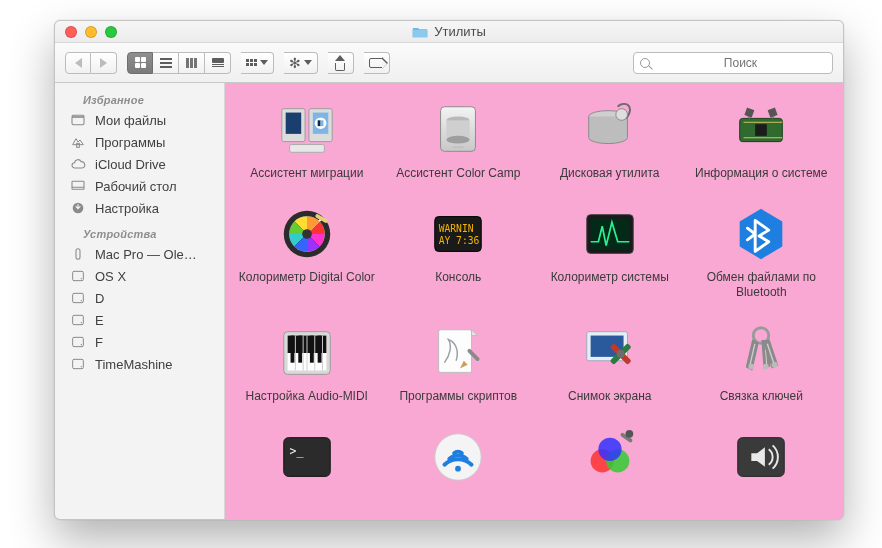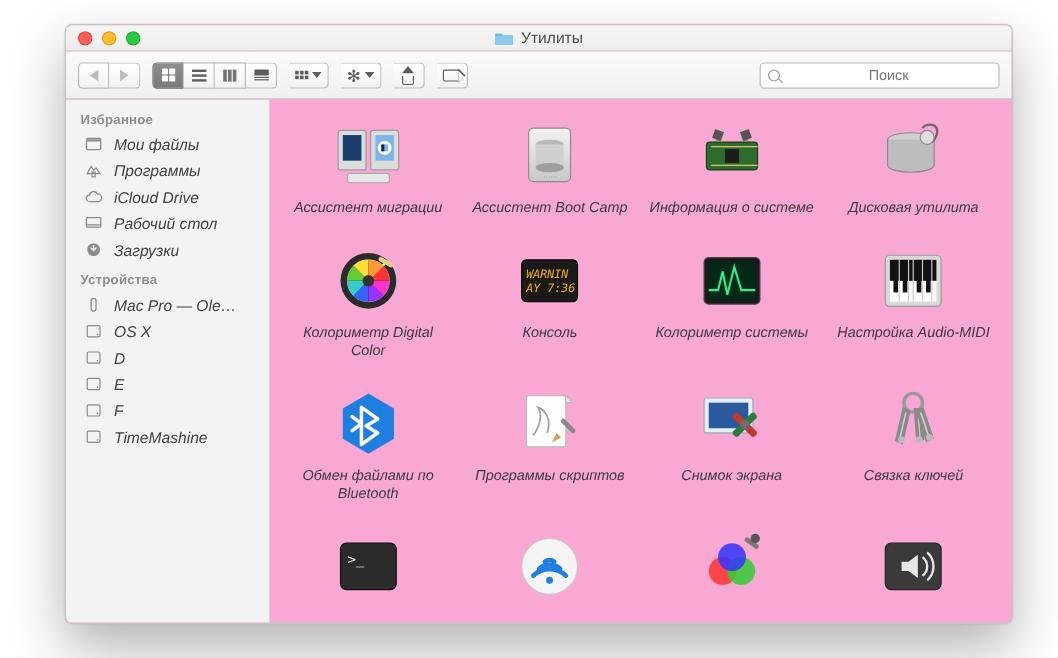--- a/index.html
+++ b/index.html
@@ -71,37 +71,36 @@
   .sidebar {
     width: 170px;
     background:#f4f3f4;
     border-right:1px solid #d7d7d7;
     padding: 8px 0;
     font-size:13px; color:#4c4c4c;
     overflow:hidden;
   }
   .sb-head {
     font-size:11px; color:#8e8e8e; font-weight:600;
-    padding: 3px 12px 3px 12px; letter-spacing:0.2px;
+    padding: 3px 12px 3px 28px; letter-spacing:0.2px;font-style:italic;
   }
   .sb-item {
     display:flex; align-items:center; gap:8px;
     padding: 3px 10px 3px 14px;
     color:#414141;
     white-space:nowrap; overflow:hidden; text-overflow:ellipsis;
   }
   .sb-icon { width:18px; height:16px; display:flex; align-items:center; justify-content:center; color:#7a7a7a; flex-shrink:0; }
-  .sb-item span.lbl { overflow:hidden; text-overflow:ellipsis;font-style:italic; }
+  .sb-item span.lbl { overflow:hidden; text-overflow:ellipsis; }
   .pane {
     flex:1; overflow:auto; padding: 16px 10px 10px 10px;
   }
   .grid {
     display:grid; grid-template-columns: repeat(4, 1fr);
     gap: 22px 8px;
-    font-style: italic;
   }
   .app {
     display:flex; flex-direction:column; align-items:center;
     gap:5px; cursor:default;
   }
   .app .ic { width:62px; height:62px; display:flex; align-items:center; justify-content:center; }
   .app .cap { font-size:12px; color:#3a3a3a; text-align:center; line-height:1.25; max-width:140px; }
   .tri-right { width:0;height:0;border-top:5px solid transparent;border-bottom:5px solid transparent;border-left:7px solid currentColor; display:inline-block;}
   .tri-left  { width:0;height:0;border-top:5px solid transparent;border-bottom:5px solid transparent;border-right:7px solid currentColor; display:inline-block;}
   .caret-down{ width:0;height:0;border-left:4px solid transparent;border-right:4px solid transparent;border-top:5px solid currentColor; display:inline-block; margin-left:3px;}
@@ -280,21 +279,21 @@
         </span>
         <span class="lbl">Рабочий стол</span>
       </div>
       <div class="sb-item">
         <span class="sb-icon">
           <svg viewBox="0 0 24 24">
               <circle cx="12" cy="12" r="8" fill="#8a8a8a"></circle>
               <path d="M12 7v6m0 0l-3-3m3 3l3-3" stroke="#f4f3f4" stroke-width="1.8" fill="none" stroke-linecap="round"></path>
             </svg>
         </span>
-        <span class="lbl">Загрузки</span>
+        <span class="lbl">Настройка</span>
       </div>
 
       <div style="height:6px"></div>
       <div class="sb-head">Устройства</div>
 
       <div class="sb-item">
         <span class="sb-icon">
           <svg viewBox="0 0 24 24">
               <rect x="9" y="4" width="6" height="16" rx="3" fill="none" stroke="#8a8a8a" stroke-width="1.6"></rect>
             </svg>
@@ -376,49 +375,49 @@
                     <stop offset="0" stop-color="#f3f3f3"></stop>
                     <stop offset="1" stop-color="#c8c8c8"></stop>
                   </linearGradient>
                 </defs>
                 <ellipse cx="32" cy="22" rx="12" ry="4" fill="#b9b9b9"></ellipse>
                 <rect x="20" y="22" width="24" height="20" fill="#cfcfcf"></rect>
                 <ellipse cx="32" cy="42" rx="12" ry="4" fill="#9e9e9e"></ellipse>
                 <text x="32" y="52" font-size="6" text-anchor="middle" fill="#888">⋯⋯</text>
               </svg>
           </div>
-          <div class="cap">Ассистент Boot Camp</div>
+          <div class="cap">Ассистент Color Camp</div>
+        </div>
+
+        <div class="app">
+          <div class="ic">
+            <svg viewBox="0 0 64 64">
+                <ellipse cx="30" cy="18" rx="20" ry="6" fill="#cfcfcf" stroke="#8a8a8a"></ellipse>
+                <path d="M10 18v22c0 3 9 6 20 6s20-3 20-6V18" fill="#bdbdbd" stroke="#8a8a8a"></path>
+                <path d="M40 8c3-4 10-4 12 0s-1 10-4 12" fill="none" stroke="#6a6a6a" stroke-width="2"></path>
+                <circle cx="44" cy="16" r="6" fill="#dedede" stroke="#888"></circle>
+              </svg>
+          </div>
+          <div class="cap">Дисковая утилита</div>
         </div>
 
         <div class="app">
           <div class="ic">
             <svg viewBox="0 0 64 64">
                 <rect x="10" y="20" width="44" height="24" rx="3" fill="#2f6a2f" stroke="#164016"></rect>
                 <line x1="14" y1="24" x2="54" y2="24" stroke="#d9c46a" stroke-width="1"></line>
                 <line x1="14" y1="40" x2="54" y2="40" stroke="#d9c46a" stroke-width="1"></line>
                 <rect x="26" y="26" width="12" height="12" fill="#1c1c1c"></rect>
                 <circle cx="20" cy="18" r="2" fill="#888"></circle>
                 <circle cx="44" cy="18" r="2" fill="#888"></circle>
                 <rect x="16" y="10" width="8" height="8" fill="#555" transform="rotate(20 20 14)"></rect>
                 <rect x="40" y="10" width="8" height="8" fill="#555" transform="rotate(-20 44 14)"></rect>
               </svg>
           </div>
           <div class="cap">Информация о системе</div>
-        </div>
-
-        <div class="app">
-          <div class="ic">
-            <svg viewBox="0 0 64 64">
-                <ellipse cx="30" cy="18" rx="20" ry="6" fill="#cfcfcf" stroke="#8a8a8a"></ellipse>
-                <path d="M10 18v22c0 3 9 6 20 6s20-3 20-6V18" fill="#bdbdbd" stroke="#8a8a8a"></path>
-                <path d="M40 8c3-4 10-4 12 0s-1 10-4 12" fill="none" stroke="#6a6a6a" stroke-width="2"></path>
-                <circle cx="44" cy="16" r="6" fill="#dedede" stroke="#888"></circle>
-              </svg>
-          </div>
-          <div class="cap">Дисковая утилита</div>
         </div>
 
         <div class="app">
           <div class="ic">
             <svg viewBox="0 0 64 64">
                 <circle cx="32" cy="32" r="24" fill="#2b2b2b"></circle>
                 <circle cx="32" cy="32" r="18" fill="conic-gradient(red,orange,yellow,green,cyan,blue,magenta,red)"></circle>
               <circle cx="32" cy="32" r="18" fill="none" stroke="#fff" stroke-width="0.6"></circle>
               <g transform="rotate(-20 32 32)">
                 <path d="M32 32 L52 22" stroke="#fff" stroke-width="2"></path>
@@ -454,20 +453,30 @@
 
         <div class="app">
           <div class="ic">
             <svg viewBox="0 0 64 64">
                 <rect x="8" y="12" width="48" height="40" rx="4" fill="#1a1a1a" stroke="#444"></rect>
                 <rect x="12" y="16" width="40" height="32" fill="#032a18"></rect>
                 <polyline points="12,40 20,40 24,24 28,44 34,20 40,40 52,40" fill="none" stroke="#2bf08f" stroke-width="1.8"></polyline>
               </svg>
           </div>
           <div class="cap">Колориметр системы</div>
+        </div>
+
+        <div class="app">
+          <div class="ic">
+            <svg viewBox="0 0 64 64">
+                <path d="M32 6l22 13v26L32 58 10 45V19z" fill="#1f7fe0"></path>
+                <path d="M26 18l14 10-10 6 10 6-14 10V18z M26 32l-8-6m8 6l-8 6" stroke="#fff" stroke-width="3" fill="none" stroke-linejoin="round" stroke-linecap="round"></path>
+              </svg>
+          </div>
+          <div class="cap">Обмен файлами по Bluetooth</div>
         </div>
 
         <div class="app">
           <div class="ic">
             <svg viewBox="0 0 64 64">
                 <rect x="8" y="10" width="48" height="44" rx="4" fill="#d9d9d9" stroke="#999"></rect>
                 <rect x="12" y="14" width="40" height="36" fill="#fff"></rect>
                 <g fill="#111">
                   <rect x="12" y="14" width="40" height="18"></rect>
                   <rect x="15" y="14" width="4" height="28"></rect>
@@ -483,30 +492,20 @@
                   <line x1="48" y1="14" x2="48" y2="50"></line>
                 </g>
               </svg>
           </div>
           <div class="cap">Настройка Audio-MIDI</div>
         </div>
 
         <div class="app">
           <div class="ic">
             <svg viewBox="0 0 64 64">
-                <path d="M32 6l22 13v26L32 58 10 45V19z" fill="#1f7fe0"></path>
-                <path d="M26 18l14 10-10 6 10 6-14 10V18z M26 32l-8-6m8 6l-8 6" stroke="#fff" stroke-width="3" fill="none" stroke-linejoin="round" stroke-linecap="round"></path>
-              </svg>
-          </div>
-          <div class="cap">Обмен файлами по Bluetooth</div>
-        </div>
-
-        <div class="app">
-          <div class="ic">
-            <svg viewBox="0 0 64 64">
                 <rect x="12" y="8" width="34" height="44" rx="2" fill="#fdfdfd" stroke="#bbb"></rect>
                 <path d="M46 8l6 6h-6z" fill="#e6e6e6" stroke="#bbb"></path>
                 <path d="M18 42c6-8 8-18 4-24 6 2 12 10 8 22" fill="none" stroke="#9aa0a6" stroke-width="1.5"></path>
                 <rect x="40" y="32" width="16" height="4" rx="2" fill="#8a8a8a" transform="rotate(45 48 34)"></rect>
                 <path d="M38 40l-4 8 8-4z" fill="#c9a25a"></path>
               </svg>
           </div>
           <div class="cap">Программы скриптов</div>
         </div>
 

